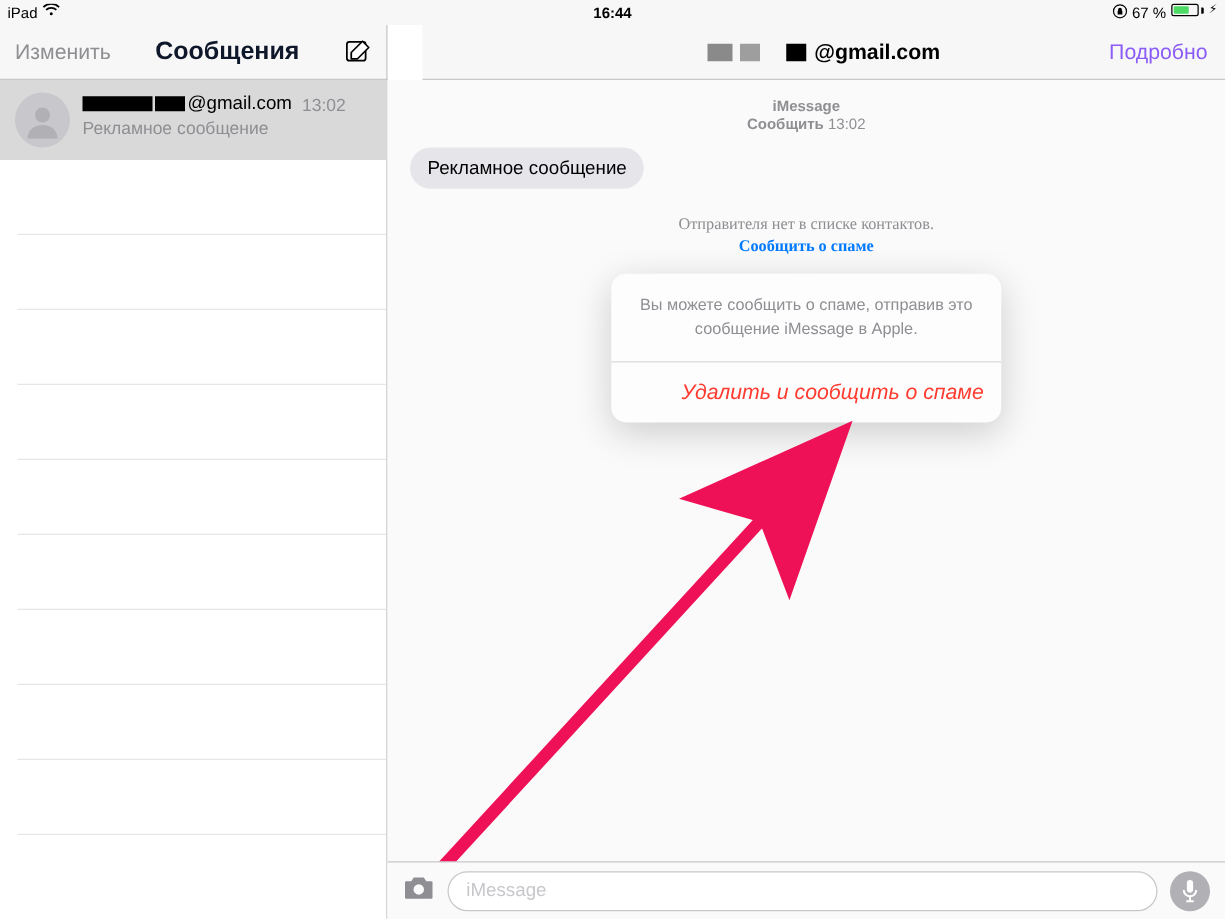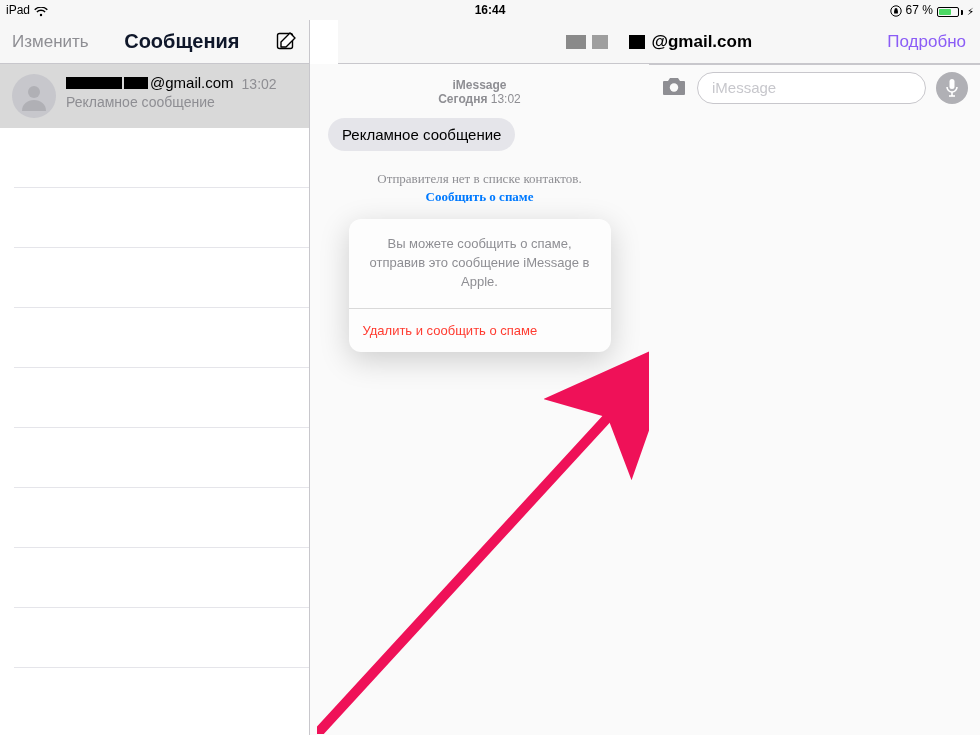--- a/index.html
+++ b/index.html
@@ -4,21 +4,21 @@
 <style>
   * { box-sizing: border-box; margin: 0; padding: 0; }
   html, body { width: 980px; height: 735px; overflow: hidden; font-family: -apple-system, "Helvetica Neue", Helvetica, Arial, sans-serif; background:#fff; }
   
   
   .status-bar {
     height: 20px; width: 100%; background:#f7f7f7;
     display:flex; align-items:center; justify-content:space-between;
     font-size:12px; color:#000; padding:0 6px;
   }
-  .status-left, .status-right { display:flex; align-items:flex-end; gap:4px; }
+  .status-left, .status-right { display:flex; align-items:flex-start; gap:4px; }
   .status-center { position:absolute; left:50%; transform:translateX(-50%); font-size:12px; font-weight:600;}
   .wifi-icon svg, .lock-icon svg, .battery-box svg { display:block; }
   .battery-box { display:flex; align-items:center; gap:2px; }
   .battery-shell { width:22px; height:10px; border:1px solid #000; border-radius:2px; position:relative; }
   .battery-fill { position:absolute; left:1px; top:1px; bottom:1px; width:60%; background:#4cd964; border-radius:1px; }
   .battery-tip { width:2px; height:5px; background:#000; border-radius:0 1px 1px 0; }
   .bolt { font-size:10px; line-height:1; }
   
   
   .header-row { display:flex; height:44px;gap:28px; }
@@ -59,47 +59,47 @@
   .conv .name { font-size:15px; font-weight:400; color:#000; white-space:nowrap; display:flex; align-items:center; gap:2px;}
   .conv .name .redact.n1{width:56px;height:12px;}
   .conv .name .redact.n2{width:24px;height:12px;}
   .conv .time { color:#8e8e93; font-size:14px; margin-left:4px;}
   .conv .preview { color:#8e8e93; font-size:14px; margin-top:2px; }
   
   .seplist { }
   .seprow { height:60px; border-bottom:1px solid #e5e5ea; margin-left:14px; }
   
   
-  .main { flex:1; display:flex; flex-direction:row; background:#fafafa; position:relative; }
+  .main { flex:1; display:flex; flex-direction:column; background:#fafafa; position:relative; }
   .thread { flex:1; padding:14px 18px; position:relative; overflow:hidden; }
   .head-label { text-align:center; font-size:12px; color:#8e8e93; }
   .head-label .bold { font-weight:600; color:#8e8e93; }
   .head-label .time2 { font-weight:400; }
   
   .bubble {
     display:inline-block; background:#e5e5ea; color:#000; font-size:15px;
     padding:8px 14px; border-radius:18px; margin-top:12px;
   }
   
   .spam-note { text-align:center; margin-top:20px; font-size:13px; color:#8e8e93;font-family:Liberation Serif, serif; }
   .spam-note .link { color:#007aff; font-weight:600; margin-top:2px; }
   
   .popover {
-    width:262px; margin:14px auto 0; background:#fdfdfd; border-radius:12px;
+    width:312px; margin:14px auto 0; background:#fdfdfd; border-radius:12px;
     box-shadow:0 8px 30px rgba(0,0,0,0.18); overflow:hidden;
     position:relative;
   }
   .popover::before{
     content:""; position:absolute; top:-7px; left:50%; transform:translateX(-50%);
     border-left:8px solid transparent; border-right:8px solid transparent;
     border-bottom:8px solid #fdfdfd;
   }
   .popover .msg { padding:16px 18px; text-align:center; font-size:13px; color:#8e8e93; line-height:1.45; }
   .popover .sep { height:1px; background:#d9d9d9; }
-  .popover .action { padding:14px; text-align:left; font-size:13px; color:#ff3b30; }
+  .popover .action { padding:14px; text-align:right; font-size:17px; color:#ff3b30;font-style:italic; }
   
   
   .arrow-wrap { position:absolute; left:7px; top:230px; width:640px; height:440px; pointer-events:none; }
   
   
   .compose {
     height:46px; border-top:1px solid #c8c7cc; background:#fafafa;
     display:flex; align-items:center; gap:10px; padding:0 12px;
   }
   .cam-icon { color:#8e8e93; }
@@ -199,21 +199,21 @@
         <div class="seprow"></div>
         <div class="seprow"></div>
     </div>
   </div>
 
   <div class="main">
     <div class="thread">
       <div class="head-label">
         <div class="bold">iMessage</div>
         <div>
-          <span class="bold">Сегодня</span>
+          <span class="bold">Сообщить</span>
           <span class="time2">13:02</span>
         </div>
       </div>
       <div>
         <span class="bubble">Рекламное сообщение</span>
       </div>
       <div class="spam-note">
         <div>Отправителя нет в списке контактов.</div>
         <div class="link">Сообщить о спаме</div>
       </div>

